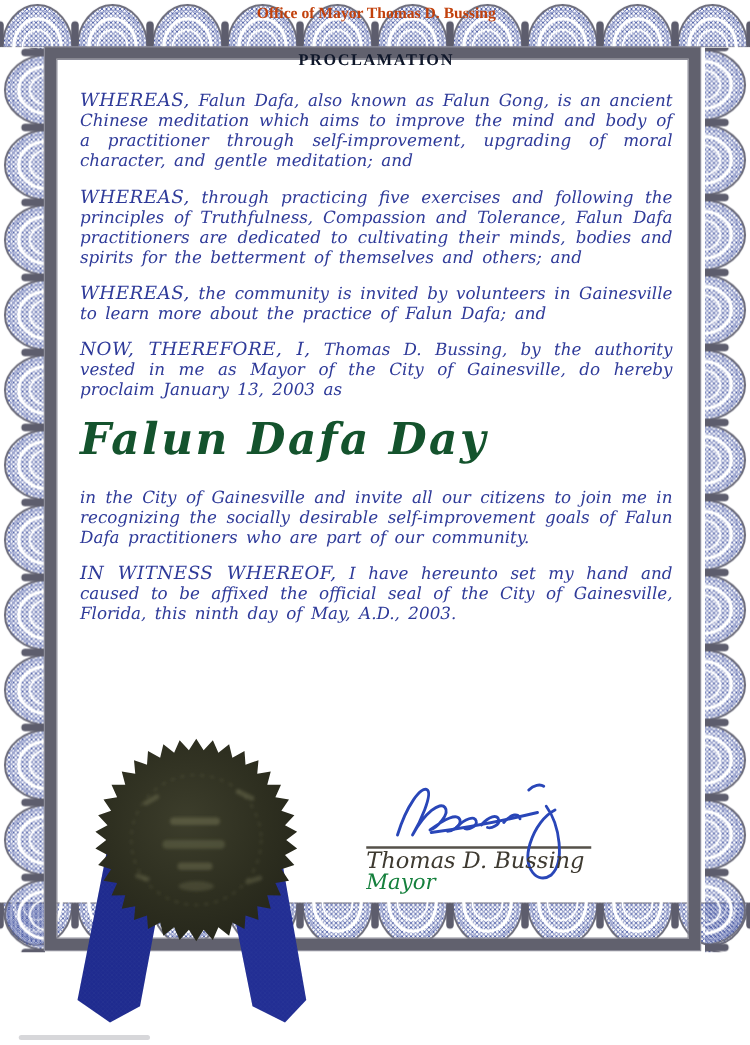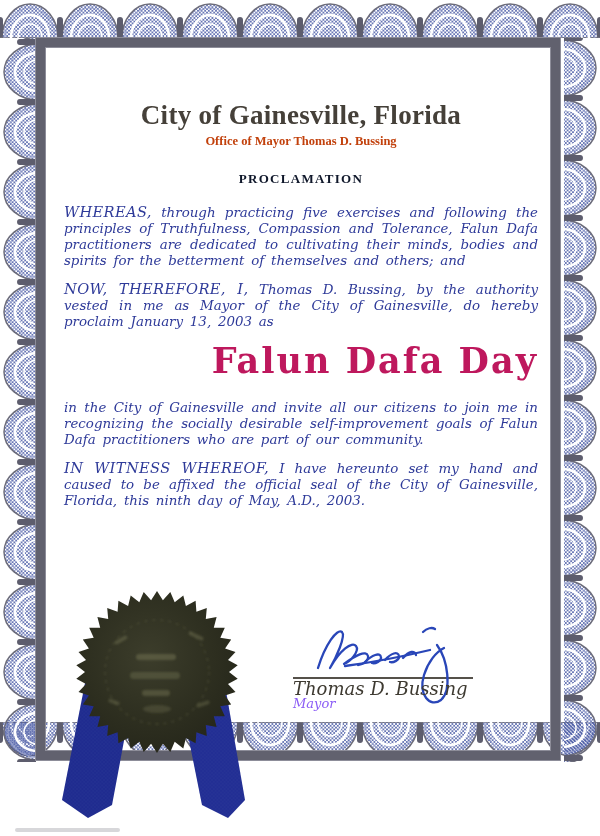--- a/index.html
+++ b/index.html
@@ -46,37 +46,37 @@
   .body-text p{
     margin:12px 0 0 0;
     font-style:italic;
     font-size:13.4px;line-height:16px;
     text-align:justify;
     word-spacing:2.5px;
   }
   .body-text p:first-child{margin-top:17px;}
   .lead{font-size:14.6px;letter-spacing:0.4px;}
   .script-title{
-    margin:10px 0 0 0;text-align:right;
-    font-weight:bold;
+    margin:10px 0 0 0;text-align:left;
+    font-style:italic;font-weight:bold;
     font-size:35px;line-height:1.2;
-    color:#be185d;letter-spacing:2px;
+    color:#14532d;letter-spacing:2px;
   }
   
   #seal-svg{position:absolute;left:50px;top:582px;}
   
   #signature-svg{position:absolute;left:285px;top:612px;}
   .sig-line{position:absolute;left:293px;top:677px;width:180px;height:2px;background:#55514a;}
   .sig-name{
     position:absolute;left:293px;top:681px;width:200px;
     font-style:italic;font-size:18px;line-height:15px;color:#3e3a31;
   }
   .sig-role{
     position:absolute;left:293px;top:696px;width:200px;
-    font-style:italic;font-size:13px;color:#8b5cf6;
+    font-style:italic;font-size:17px;color:#15803d;
   }
   .scan-smudge{
     position:absolute;left:15px;top:828px;width:105px;height:4px;
     background:#bcbcc1;opacity:.6;border-radius:2px;
   }
 </style>
 </head>
 <body>
 
 <div class="page">
@@ -119,26 +119,27 @@
     <rect width="724" height="36" fill="url(#lacetile)"></rect>
   </svg>
 
   <svg id="lace-right" class="lace" width="724" height="36">
     <rect width="724" height="36" fill="url(#lacetile)"></rect>
   </svg>
 
   <div class="frame"></div>
 
   <div class="content">
-    <h1 class="hdr-title">City of Gainesville, Florida</h1>
     <div class="hdr-sub">Office of Mayor Thomas D. Bussing</div>
     <div class="doc-type">PROCLAMATION</div>
 
     <div class="body-text">
+      <p><span class="lead">WHEREAS,</span><span> Falun Dafa, also known as Falun Gong, is an ancient Chinese meditation which aims to improve the mind and body of a practitioner through self-improvement, upgrading of moral character, and gentle meditation; and</span></p>
       <p><span class="lead">WHEREAS,</span><span> through practicing five exercises and following the principles of Truthfulness, Compassion and Tolerance, Falun Dafa practitioners are dedicated to cultivating their minds, bodies and spirits for the betterment of themselves and others; and</span></p>
+      <p><span class="lead">WHEREAS,</span><span> the community is invited by volunteers in Gainesville to learn more about the practice of Falun Dafa; and</span></p>
       <p><span class="lead">NOW, THEREFORE, I,</span><span> Thomas D. Bussing, by the authority vested in me as Mayor of the City of Gainesville, do hereby proclaim January 13, 2003 as</span></p>
     </div>
 
     <div class="script-title">Falun Dafa Day</div>
 
     <div class="body-text">
       <p><span class="lead"></span><span>in the City of Gainesville and invite all our citizens to join me in recognizing the socially desirable self-improvement goals of Falun Dafa practitioners who are part of our community.</span></p>
       <p><span class="lead">IN WITNESS WHEREOF,</span><span> I have hereunto set my hand and caused to be affixed the official seal of the City of Gainesville, Florida, this ninth day of May, A.D., 2003.</span></p>
     </div>
   </div>

